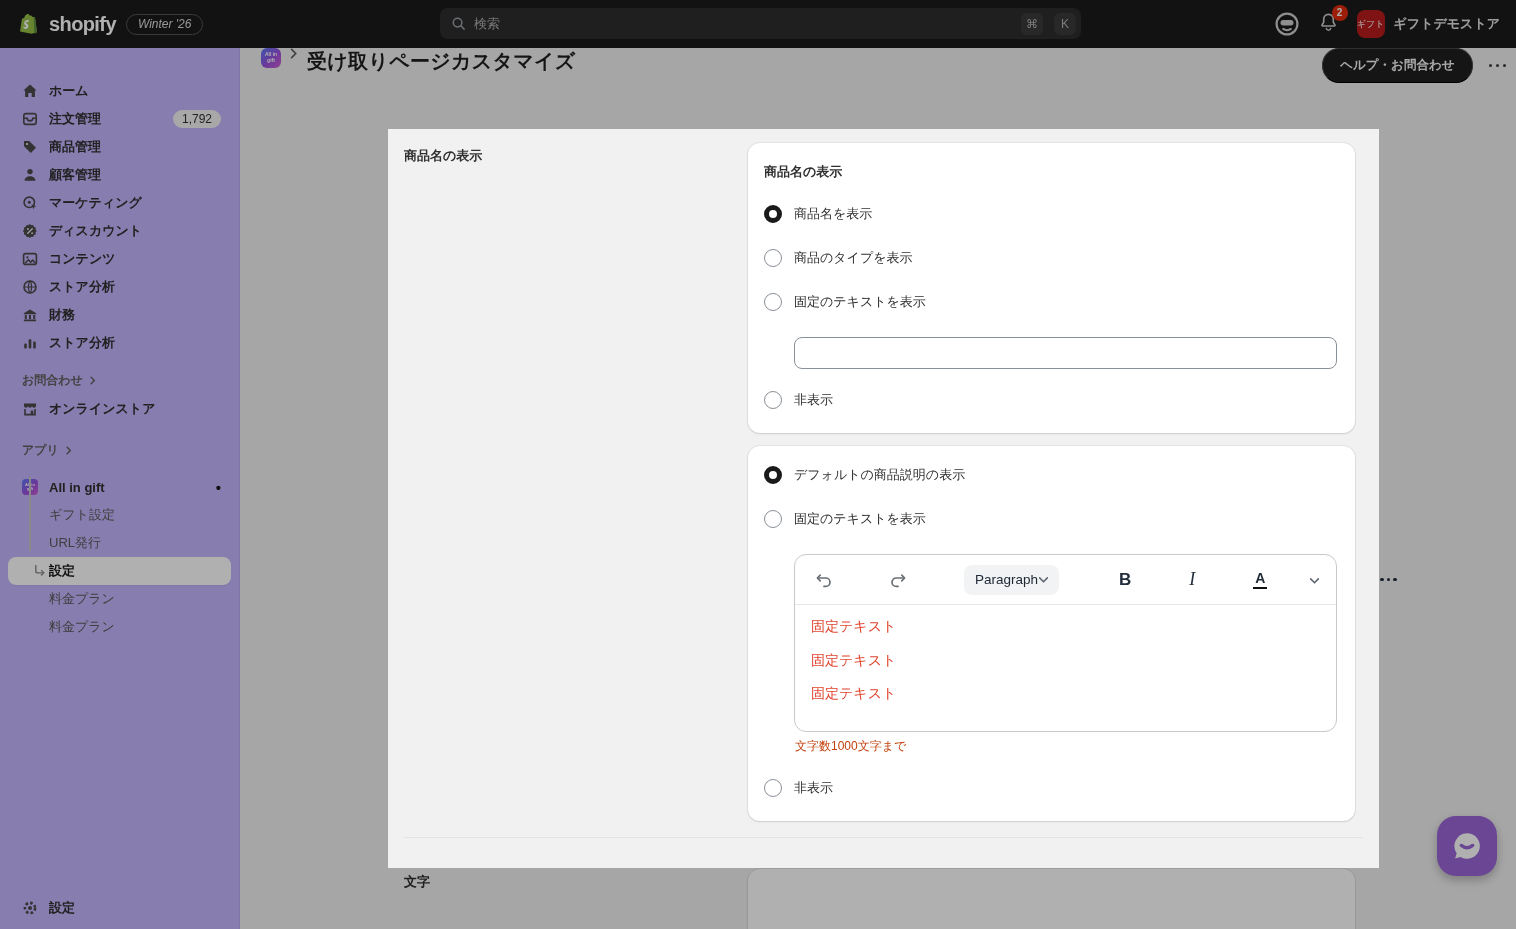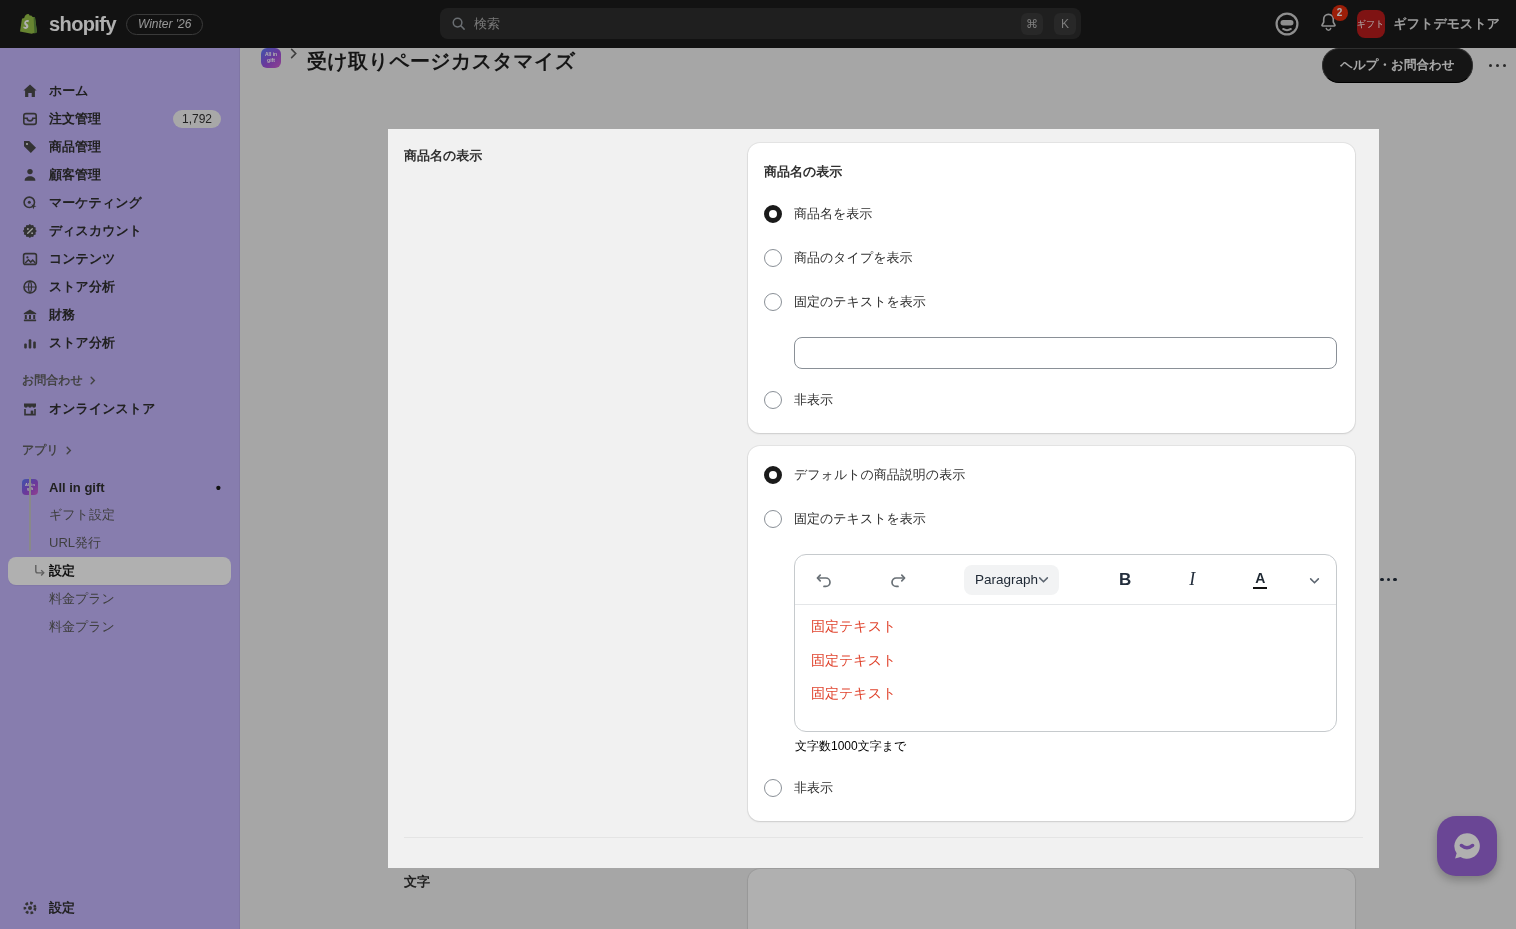--- a/index.html
+++ b/index.html
@@ -73,21 +73,21 @@
   .para-select svg { margin-left:auto; }
   .tb-bold { font-weight:800; font-size:17px; color:#232e3c; margin-right:22px; font-family:"Liberation Sans",sans-serif; }
   .tb-italic { font-family:"Liberation Serif","DejaVu Serif",serif; font-style:italic; font-size:18px; color:#232e3c; margin-right:22px; }
   .tb-color { font-size:14px; font-weight:700; color:#1f2933; border-bottom:2.6px solid #111; line-height:1.15; padding:0 2px; }
   .tb-color-chev { margin:2px 24px 0 6px; }
   .tb-more { display:flex; gap:3px; }
   .tb-more i { width:3.5px; height:3.5px; border-radius:50%; background:#232e3c; }
   .ed-body { padding:14px 16px 18px; min-height:126px; }
   .ed-body p { font-size:14px; line-height:1; margin:0 0 19.5px; }
   .ed-body p:last-child { margin-bottom:0; }
-  .ed-helper { margin:6px 0 24px 31px; font-size:12px; color:#000000; }
+  .ed-helper { margin:6px 0 24px 31px; font-size:12px; color:#c2410c; }
 
   .divider { height:1px; background:#e4e4e4; margin:16px 16px 0; }
   .setrow2 { display:flex; margin-top:17px; }
 
   
   .overlay-hole { position:absolute; left:388px; top:129px; width:991px; height:739px; box-shadow:0 0 0 4000px rgba(0,0,0,0.31); pointer-events:none; z-index:40; }
 
   
   .chat-btn { position:absolute; left:1437px; top:816px; width:60px; height:60px; border-radius:19px; background:#9a66d8; display:flex; align-items:center; justify-content:center; cursor:pointer; z-index:10; box-shadow:0 4px 10px rgba(0,0,0,.25); }
 </style>

